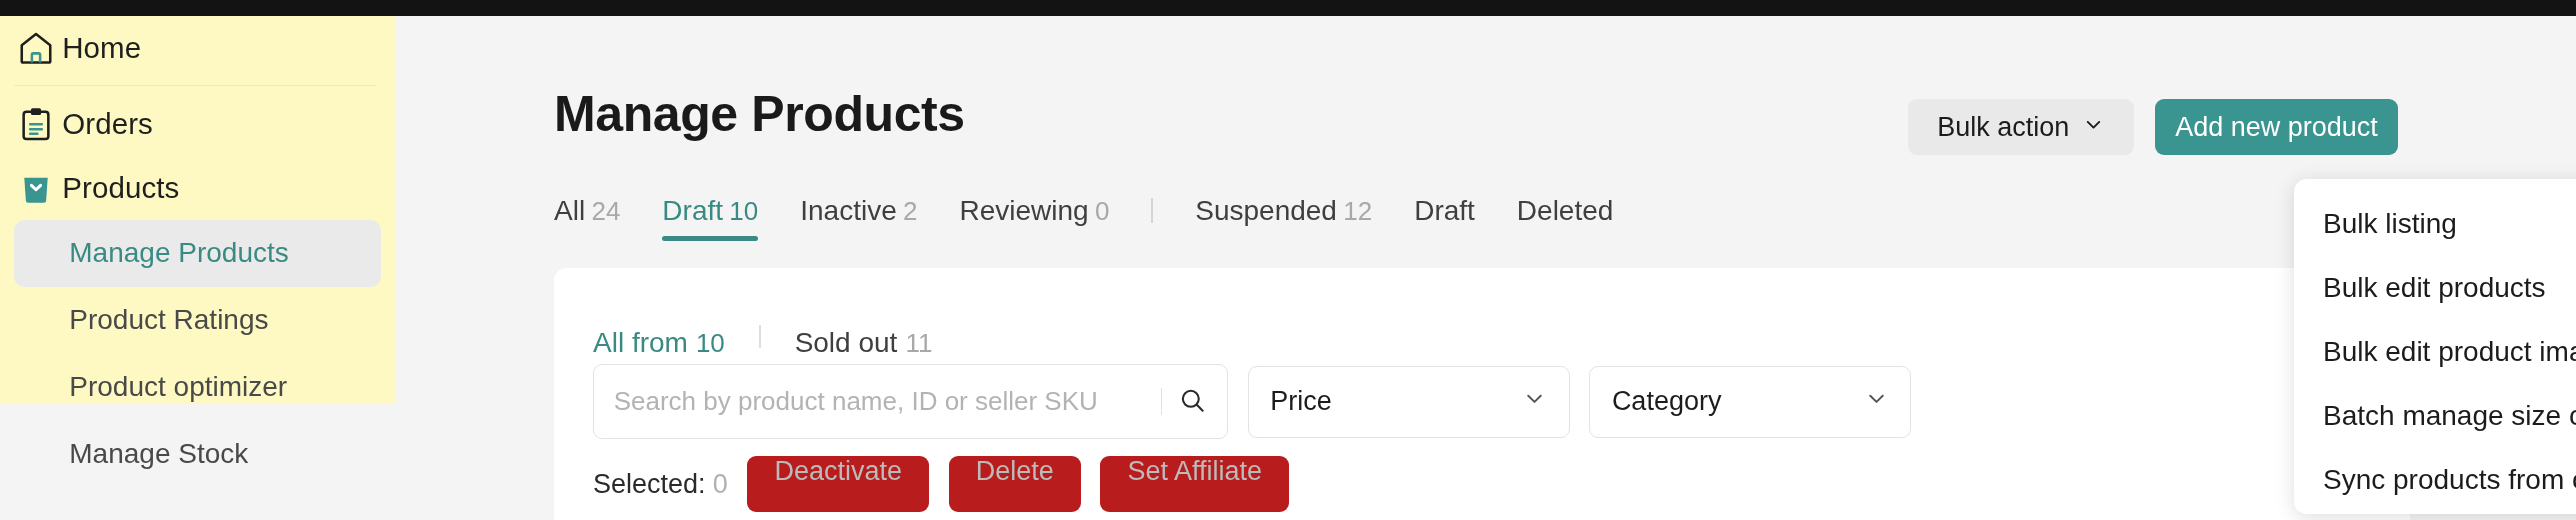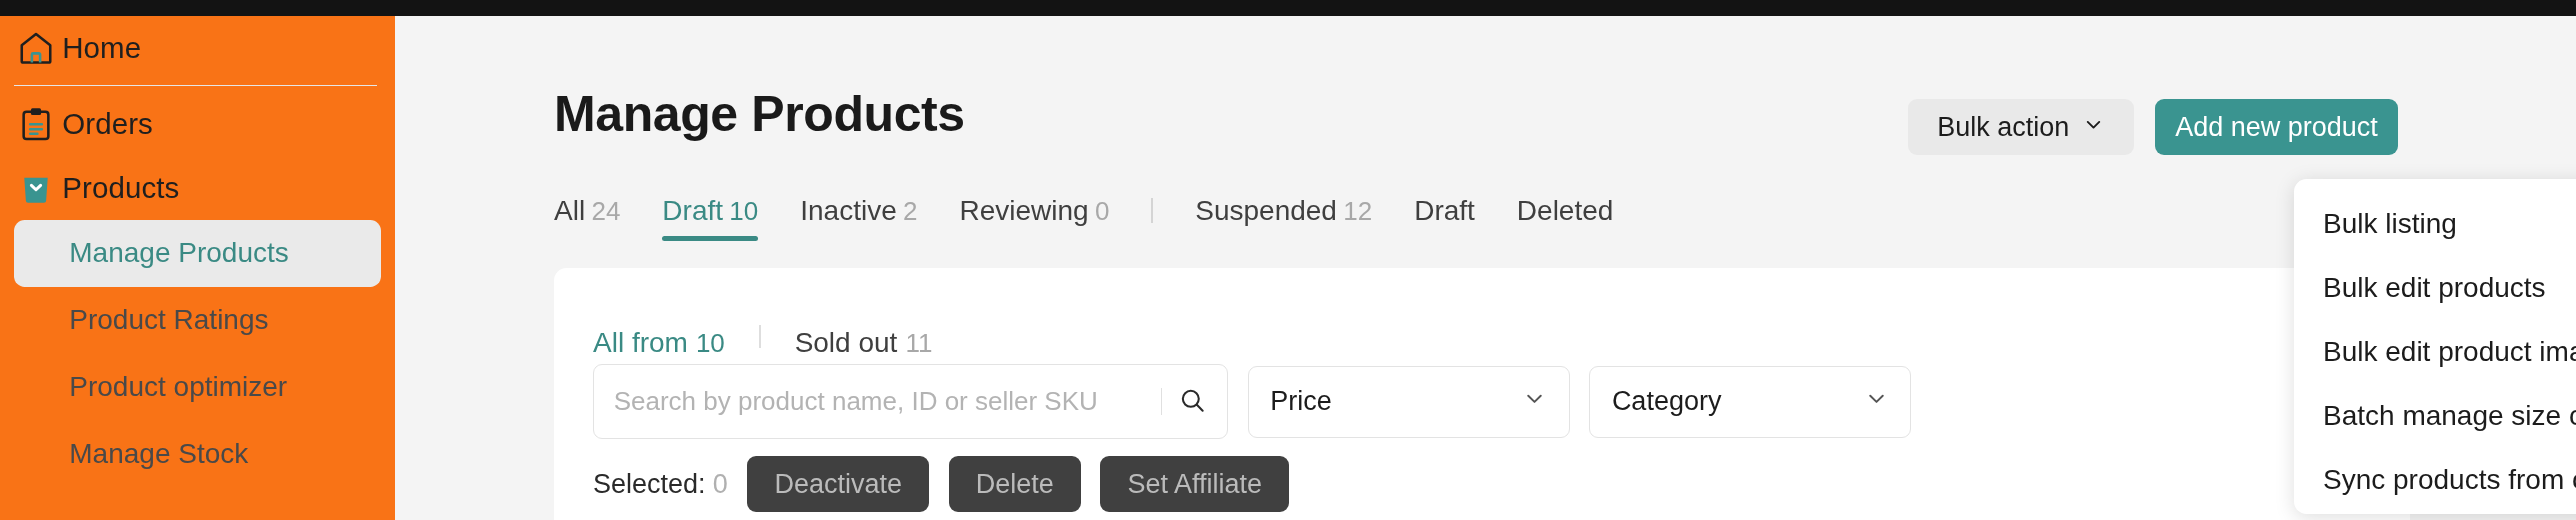--- a/index.html
+++ b/index.html
@@ -11,22 +11,22 @@
   }
 
   
   .topbar{
     position:absolute; top:0; left:0; width:2576px; height:16px;
     background:#131313;
   }
 
   
   .sidebar{
-    position:absolute; top:16px; left:0; width:395px; height:505px;
-    background:#f97316;
+    position:absolute; top:16px; left:0; width:395px; height:388px;
+    background:#fef9c3;
   }
   .side-row{
     display:flex; align-items:center;
     height:64px; padding-left:16px;
   }
   .side-ico{
     width:39px; height:39px; flex:0 0 39px;
     display:flex; align-items:center; justify-content:center;
   }
   .side-label{
@@ -147,22 +147,22 @@
   .sel-row{
     position:absolute; left:39px; top:188px;
     display:flex; align-items:center; gap:19.7px;
   }
   .sel-label{
     font-size:27px; color:#2a2a2a; white-space:nowrap;
     display:flex; gap:7.2px;
   }
   .sel-label .num{ color:#b0b0b0; }
   .gbtn{
-    height:56px; background:#404040; border-radius:9px;
-    display:flex; align-items:center; justify-content:center;
+    height:56px; background:#b91c1c; border-radius:9px;
+    display:flex; align-items:flex-start; justify-content:center;
     padding:0 27px; font-size:27px; color:#bbbbbb; white-space:nowrap;
   }
 
   
   .menu{
     position:absolute; left:1899px; top:163px;
     width:468px; height:335px;
     background:#ffffff; border-radius:12.5px;
     box-shadow:0 3.6px 19.7px rgba(0,0,0,.13);
     padding:12.5px 0;

